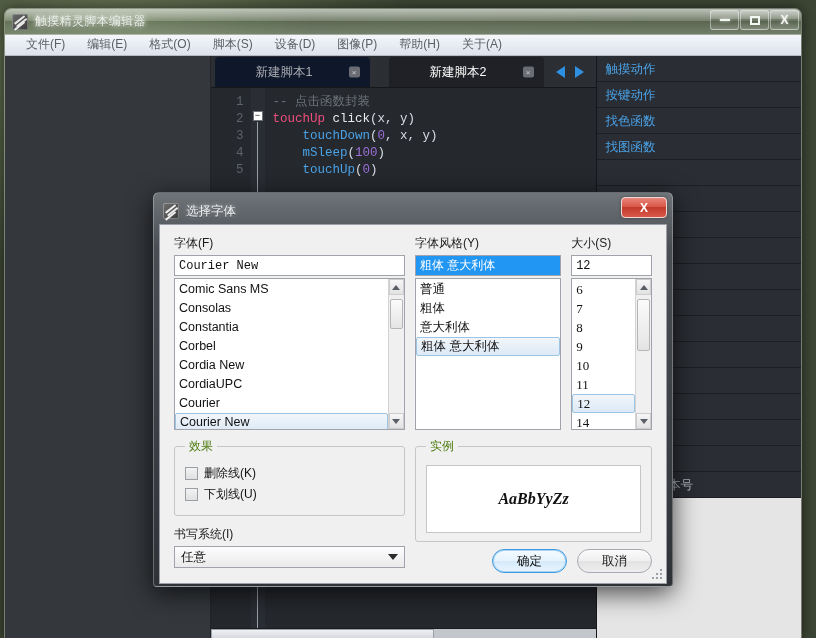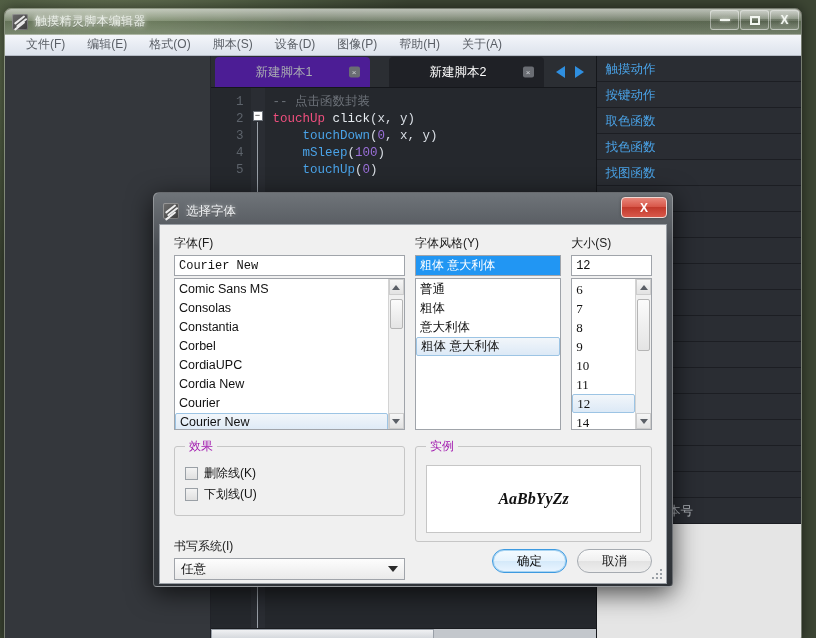--- a/index.html
+++ b/index.html
@@ -123,21 +123,21 @@
     border-bottom: 1px solid #15171b;
   }
   .tab {
     height: 30px; min-width: 155px;
     display: flex; align-items: center; justify-content: center;
     position: relative;
     border-radius: 4px 4px 0 0;
     font-size: 12.5px; cursor: pointer;
     padding: 0 30px 0 14px;
   }
-  .tab.inactive { background: #4c1d95; color: #a9acb2; margin-right: 19px; }
+  .tab.inactive { background: #0f172a; color: #a9acb2; margin-right: 19px; }
   .tab.active { background: #1f2126; color: #ffffff; }
   .tab-close {
     position: absolute; right: 10px; top: 50%; transform: translateY(-50%);
     width: 11px; height: 11px; border-radius: 2px;
     background: #6a6d73; color: #cfd2d6; font-size: 8px; line-height: 11px;
     text-align: center; cursor: pointer;
   }
   .tab-nav {
     display: flex; align-items: center; gap: 10px;
     height: 30px; padding: 0 12px; background:#2b2e33;
@@ -302,21 +302,21 @@
   .sc-thumb {
     position: absolute; left: 1px; width: 13px;
     background: linear-gradient(to bottom,#fbfbfb,#e4e4e4);
     border: 1px solid #b5b5b5; border-radius: 2px;
   }
 
   fieldset.group {
     border: 1px solid #c6c6c6; border-radius: 3px;
     padding: 6px 10px 8px 10px; margin-top: 8px;
   }
-  fieldset.group legend { font-size: 12px; color: #a21caf; padding: 0 4px; }
+  fieldset.group legend { font-size: 12px; color: #4d7c0f; padding: 0 4px; }
   .chk-row { display: flex; align-items: center; gap: 6px; margin: 4px 0; }
   .chk {
     width: 13px; height: 13px; border: 1px solid #9aa0a6;
     background: linear-gradient(to bottom,#f3f3f3,#e0e0e0);
     cursor: pointer;
   }
   .chk-label { font-size: 12px; color: #111; }
 
   .combo {
     height: 22px; border: 1px solid #a0a4aa;
@@ -444,21 +444,20 @@
       </div>
 
       <div id="hscroll">
         <div class="thumb"></div>
       </div>
     </div>
 
     <div id="right-pane">
         <div class="fn-item">触摸动作</div>
         <div class="fn-item">按键动作</div>
-        <div class="fn-item">取色函数</div>
         <div class="fn-item">找色函数</div>
         <div class="fn-item">找图函数</div>
         <div class="fn-item empty">&nbsp;</div>
         <div class="fn-item empty">&nbsp;</div>
         <div class="fn-item empty">&nbsp;</div>
         <div class="fn-item empty">&nbsp;</div>
         <div class="fn-item empty">&nbsp;</div>
         <div class="fn-item dim">日志</div>
         <div class="fn-item dim">延迟</div>
         <div class="fn-item dim">设备串号</div>
@@ -486,22 +485,22 @@
 
         <div style="width:240px">
           <div class="grp-label">字体(F)</div>
           <div class="txtfield">Courier New</div>
           <div class="listbox">
             <div class="list-items" id="font-list">
                 <div class="list-row">Comic Sans MS</div>
                 <div class="list-row">Consolas</div>
                 <div class="list-row">Constantia</div>
                 <div class="list-row">Corbel</div>
+                <div class="list-row">Cordia New</div>
                 <div class="list-row">CordiaUPC</div>
-                <div class="list-row">Cordia New</div>
                 <div class="list-row">Courier</div>
                 <div class="list-row selected">Courier New</div>
               </div>
             <div class="vscroll">
               <div class="sc-btn">
                   <span class="sc-tri-up"></span>
                 </div>
               <div class="sc-thumb" style="top:20px;height:30px"></div>
               <div class="sc-btn">
                   <span class="sc-tri-dn"></span>
@@ -557,21 +556,21 @@
             <legend>效果</legend>
             <div class="chk-row">
               <span class="chk"></span>
               <span class="chk-label">删除线(K)</span>
             </div>
             <div class="chk-row">
               <span class="chk"></span>
               <span class="chk-label">下划线(U)</span>
             </div>
           </fieldset>
-          <div class="grp-label" style="margin-top:22px">书写系统(I)</div>
+          <div class="grp-label" style="margin-top:10px">书写系统(I)</div>
           <div class="combo">
             <span>任意</span>
             <span class="caret"></span>
           </div>
         </div>
 
         <div style="width:246px">
           <fieldset class="group">
             <legend>实例</legend>
             <div class="sample-box">

